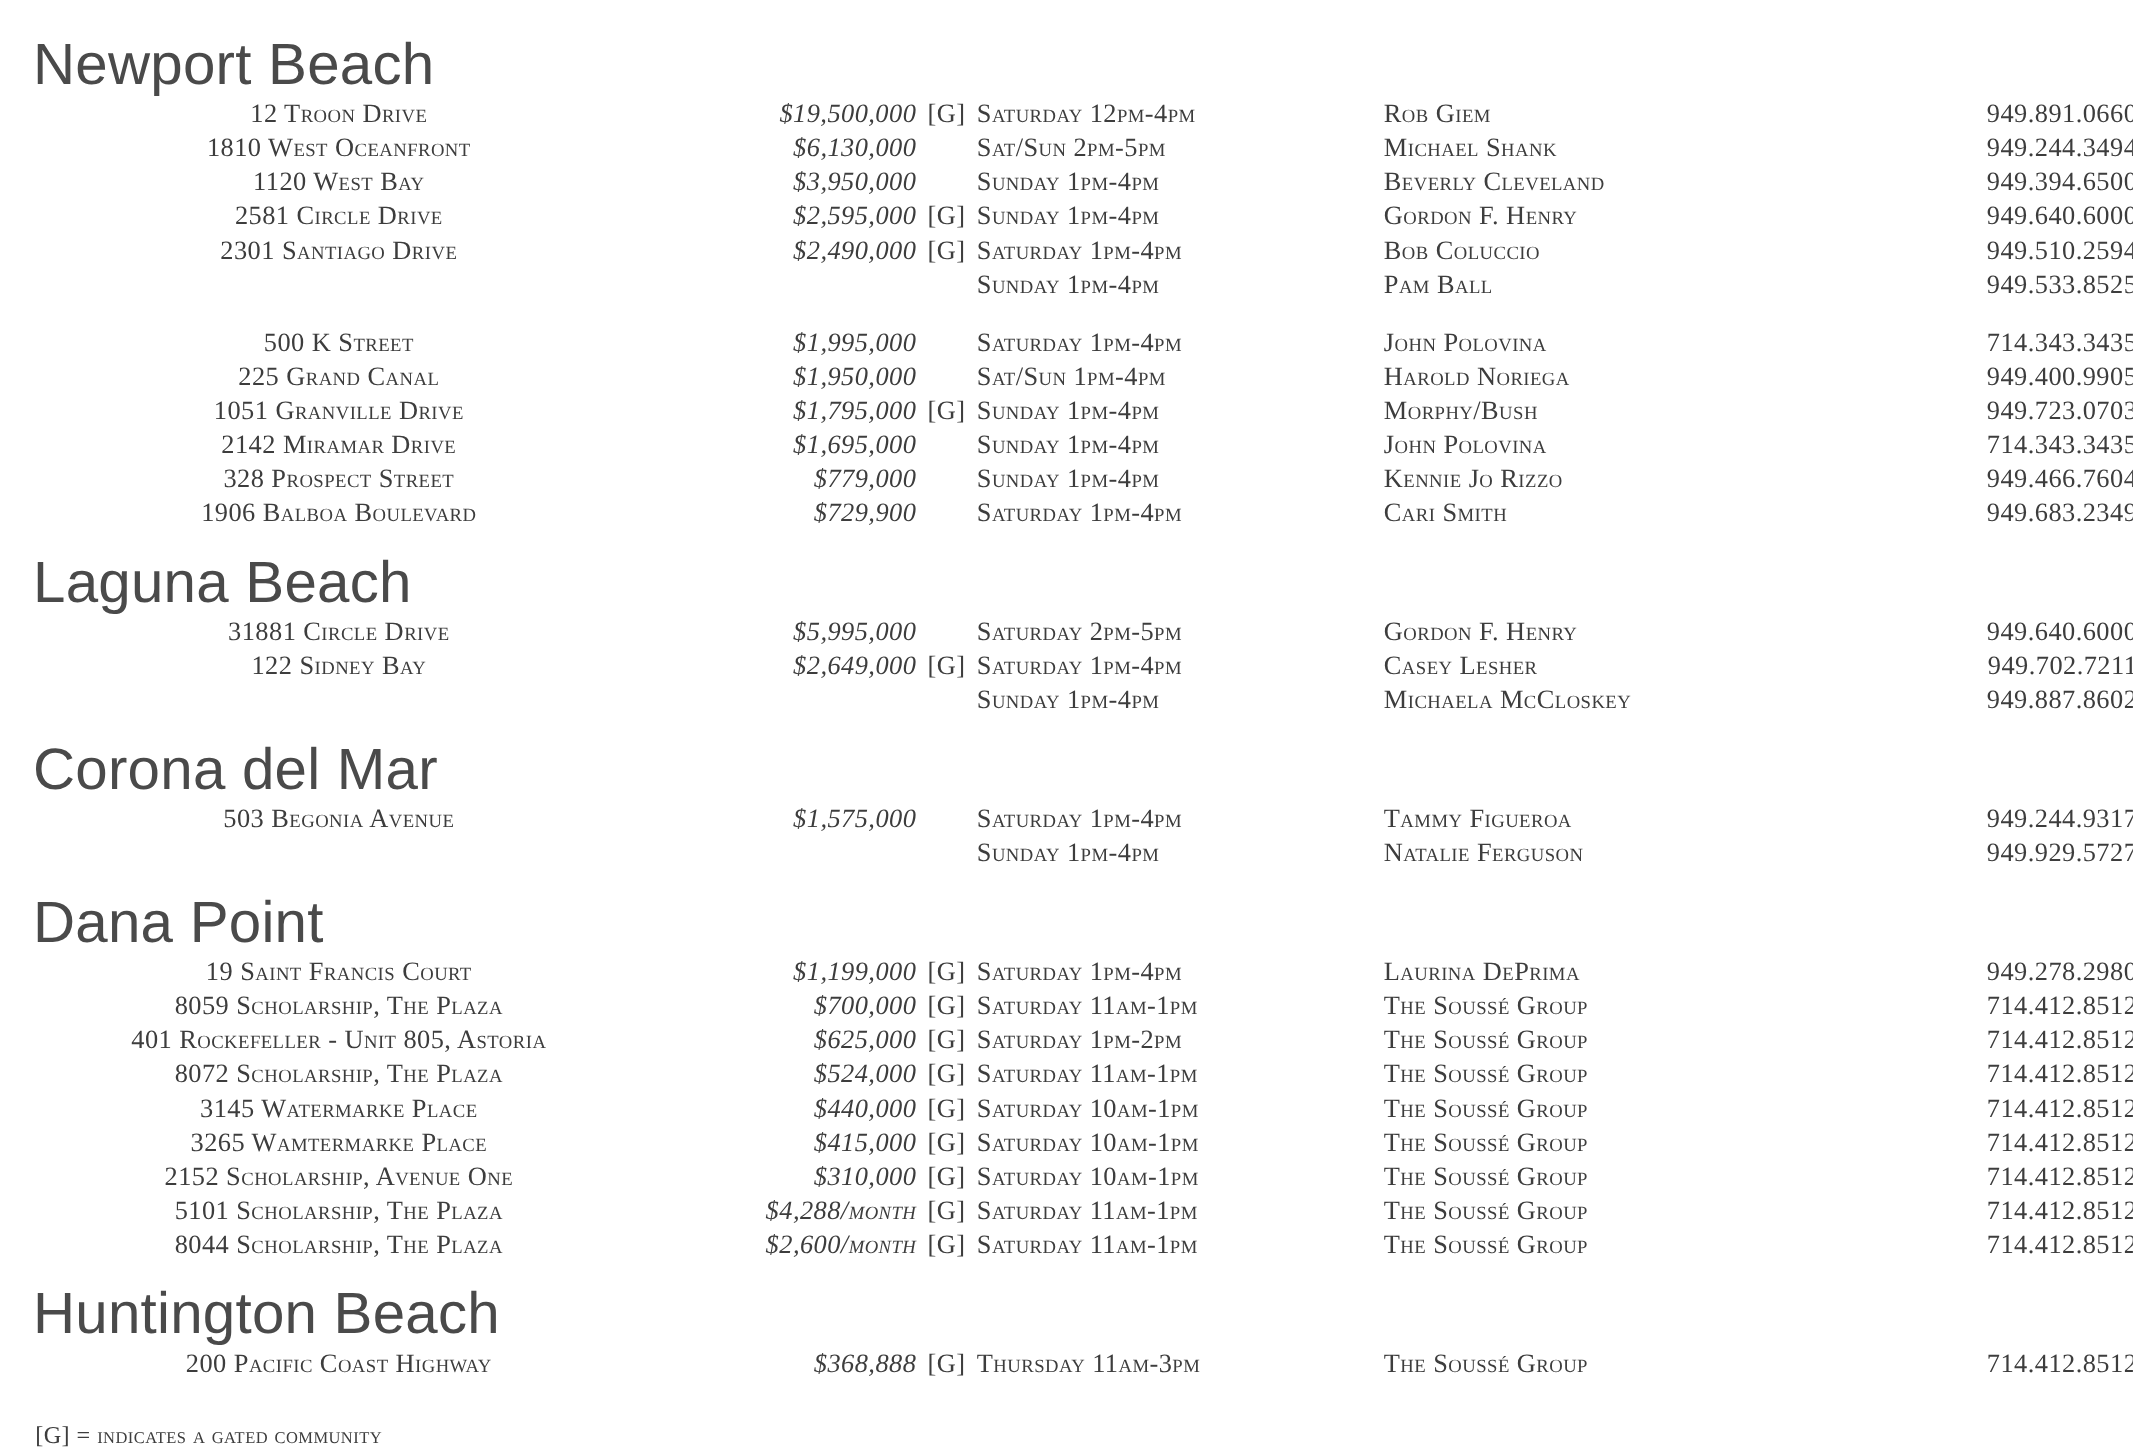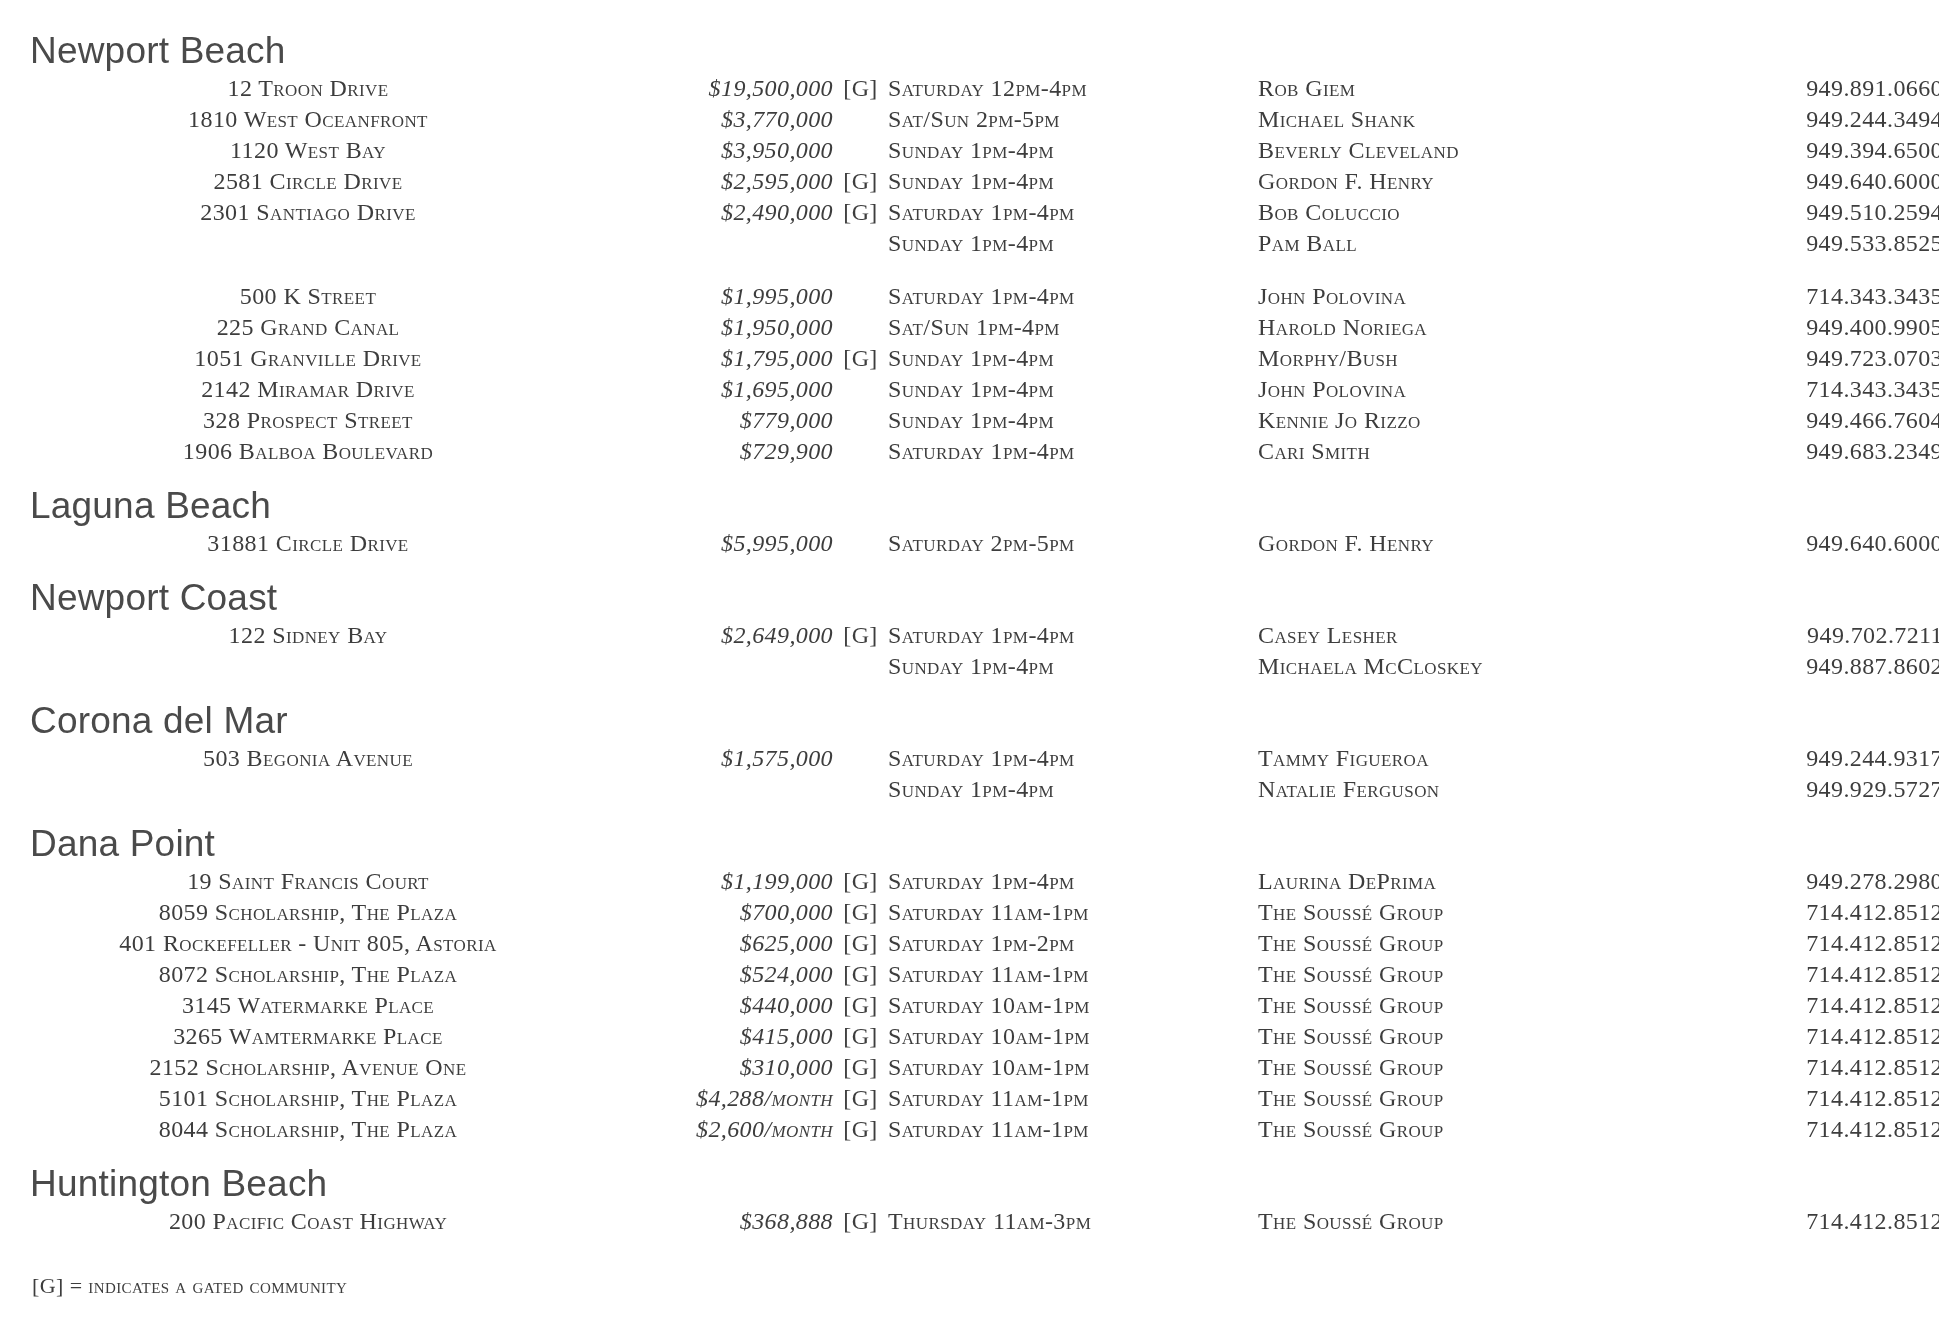--- a/index.html
+++ b/index.html
@@ -24,21 +24,21 @@
     color: #c8561f;
     font-size: 20px;
     font-family: "Liberation Serif", serif;
     overflow: hidden;
     padding-left: 30px;
     letter-spacing: 0.5px;
   }
   .section-title {
     font-family: "Liberation Sans", sans-serif;
     font-weight: 400;
-    font-size: 37px;
+    font-size: 53px;
     color: #4a4a4a;
     letter-spacing: 0.2px;
     line-height: 1.0;
     margin: 0;
     padding: 18px 0 6px 2px;
   }
   .section-title.first {
     padding-top: 22px;
   }
   table.listings {
@@ -105,21 +105,21 @@
             <tr>
               <td class="address">12 Troon Drive</td>
               <td class="price">$19,500,000</td>
               <td class="gate">[G]</td>
               <td class="time">Saturday 12pm-4pm</td>
               <td class="agent">Rob Giem</td>
               <td class="phone">949.891.0660</td>
             </tr>
             <tr>
               <td class="address">1810 West Oceanfront</td>
-              <td class="price">$3,770,000</td>
+              <td class="price">$6,130,000</td>
               <td class="gate"></td>
               <td class="time">Sat/Sun 2pm-5pm</td>
               <td class="agent">Michael Shank</td>
               <td class="phone">949.244.3494</td>
             </tr>
             <tr>
               <td class="address">1120 West Bay</td>
               <td class="price">$3,950,000</td>
               <td class="gate"></td>
               <td class="time">Sunday 1pm-4pm</td>
@@ -221,21 +221,20 @@
               <td class="price">$5,995,000</td>
               <td class="gate"></td>
               <td class="time">Saturday 2pm-5pm</td>
               <td class="agent">Gordon F. Henry</td>
               <td class="phone">949.640.6000</td>
             </tr>
           </tbody>
         </table>
       </div>
       <div class="section-block">
-        <div class="section-title">Newport Coast</div>
         <table class="listings">
           <colgroup>
             <col class="c-address">
             <col class="c-price">
             <col class="c-gate">
             <col class="c-time">
             <col class="c-agent">
             <col class="c-phone">
           </colgroup>
           <tbody>

